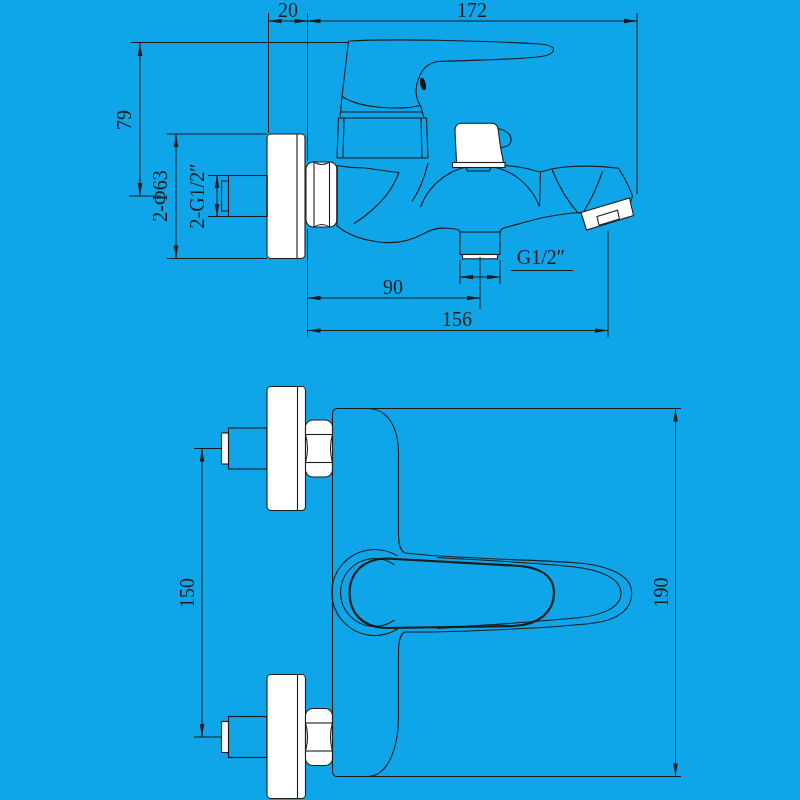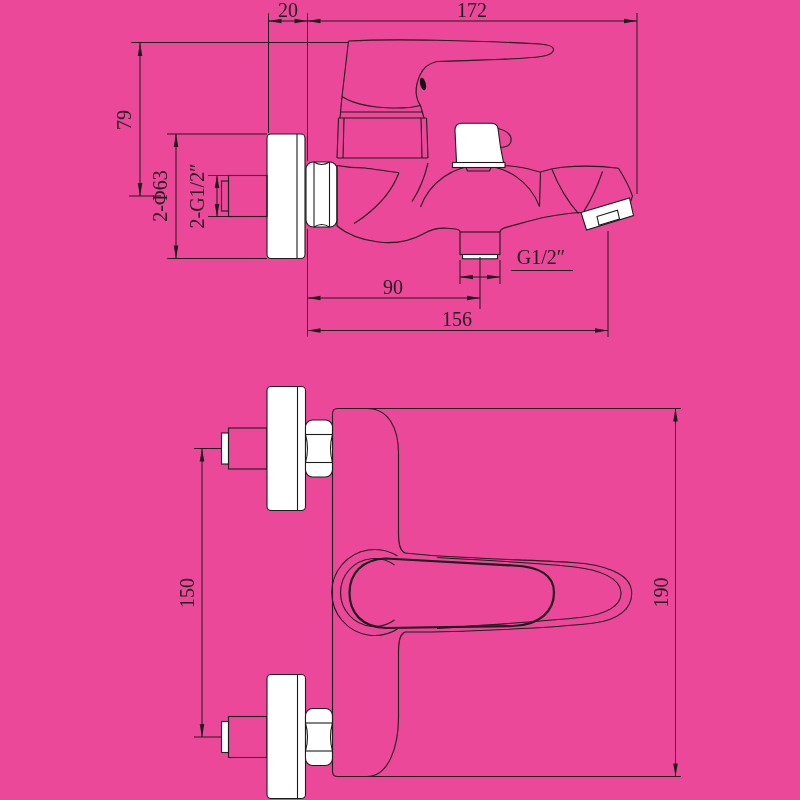--- a/index.html
+++ b/index.html
@@ -1,16 +1,16 @@
 <!DOCTYPE html>
 <html><head>
 <meta charset="utf-8">
 <style>
   html,body{margin:0;padding:0;background:#fff;}
-  #stage{width:800px;height:800px;background:#ec4899;position:relative;font-family:"Liberation Serif", serif;}
+  #stage{width:800px;height:800px;background:#0ea5e9;position:relative;font-family:"Liberation Serif", serif;}
   svg{display:block;}
   svg text{font-family:"Liberation Serif", serif;font-size:20px;fill:#1c1c1c;}
   .ln{stroke:#1c1c1c;stroke-width:1.1;fill:none;}
   .thin{stroke:#1c1c1c;stroke-width:1;fill:none;}
   .thick{stroke:#1c1c1c;stroke-width:2.2;fill:none;}
   .ah{fill:#1c1c1c;stroke:none;}
   .wh{fill:#ffffff;}
 </style>
 </head>
 <body>

